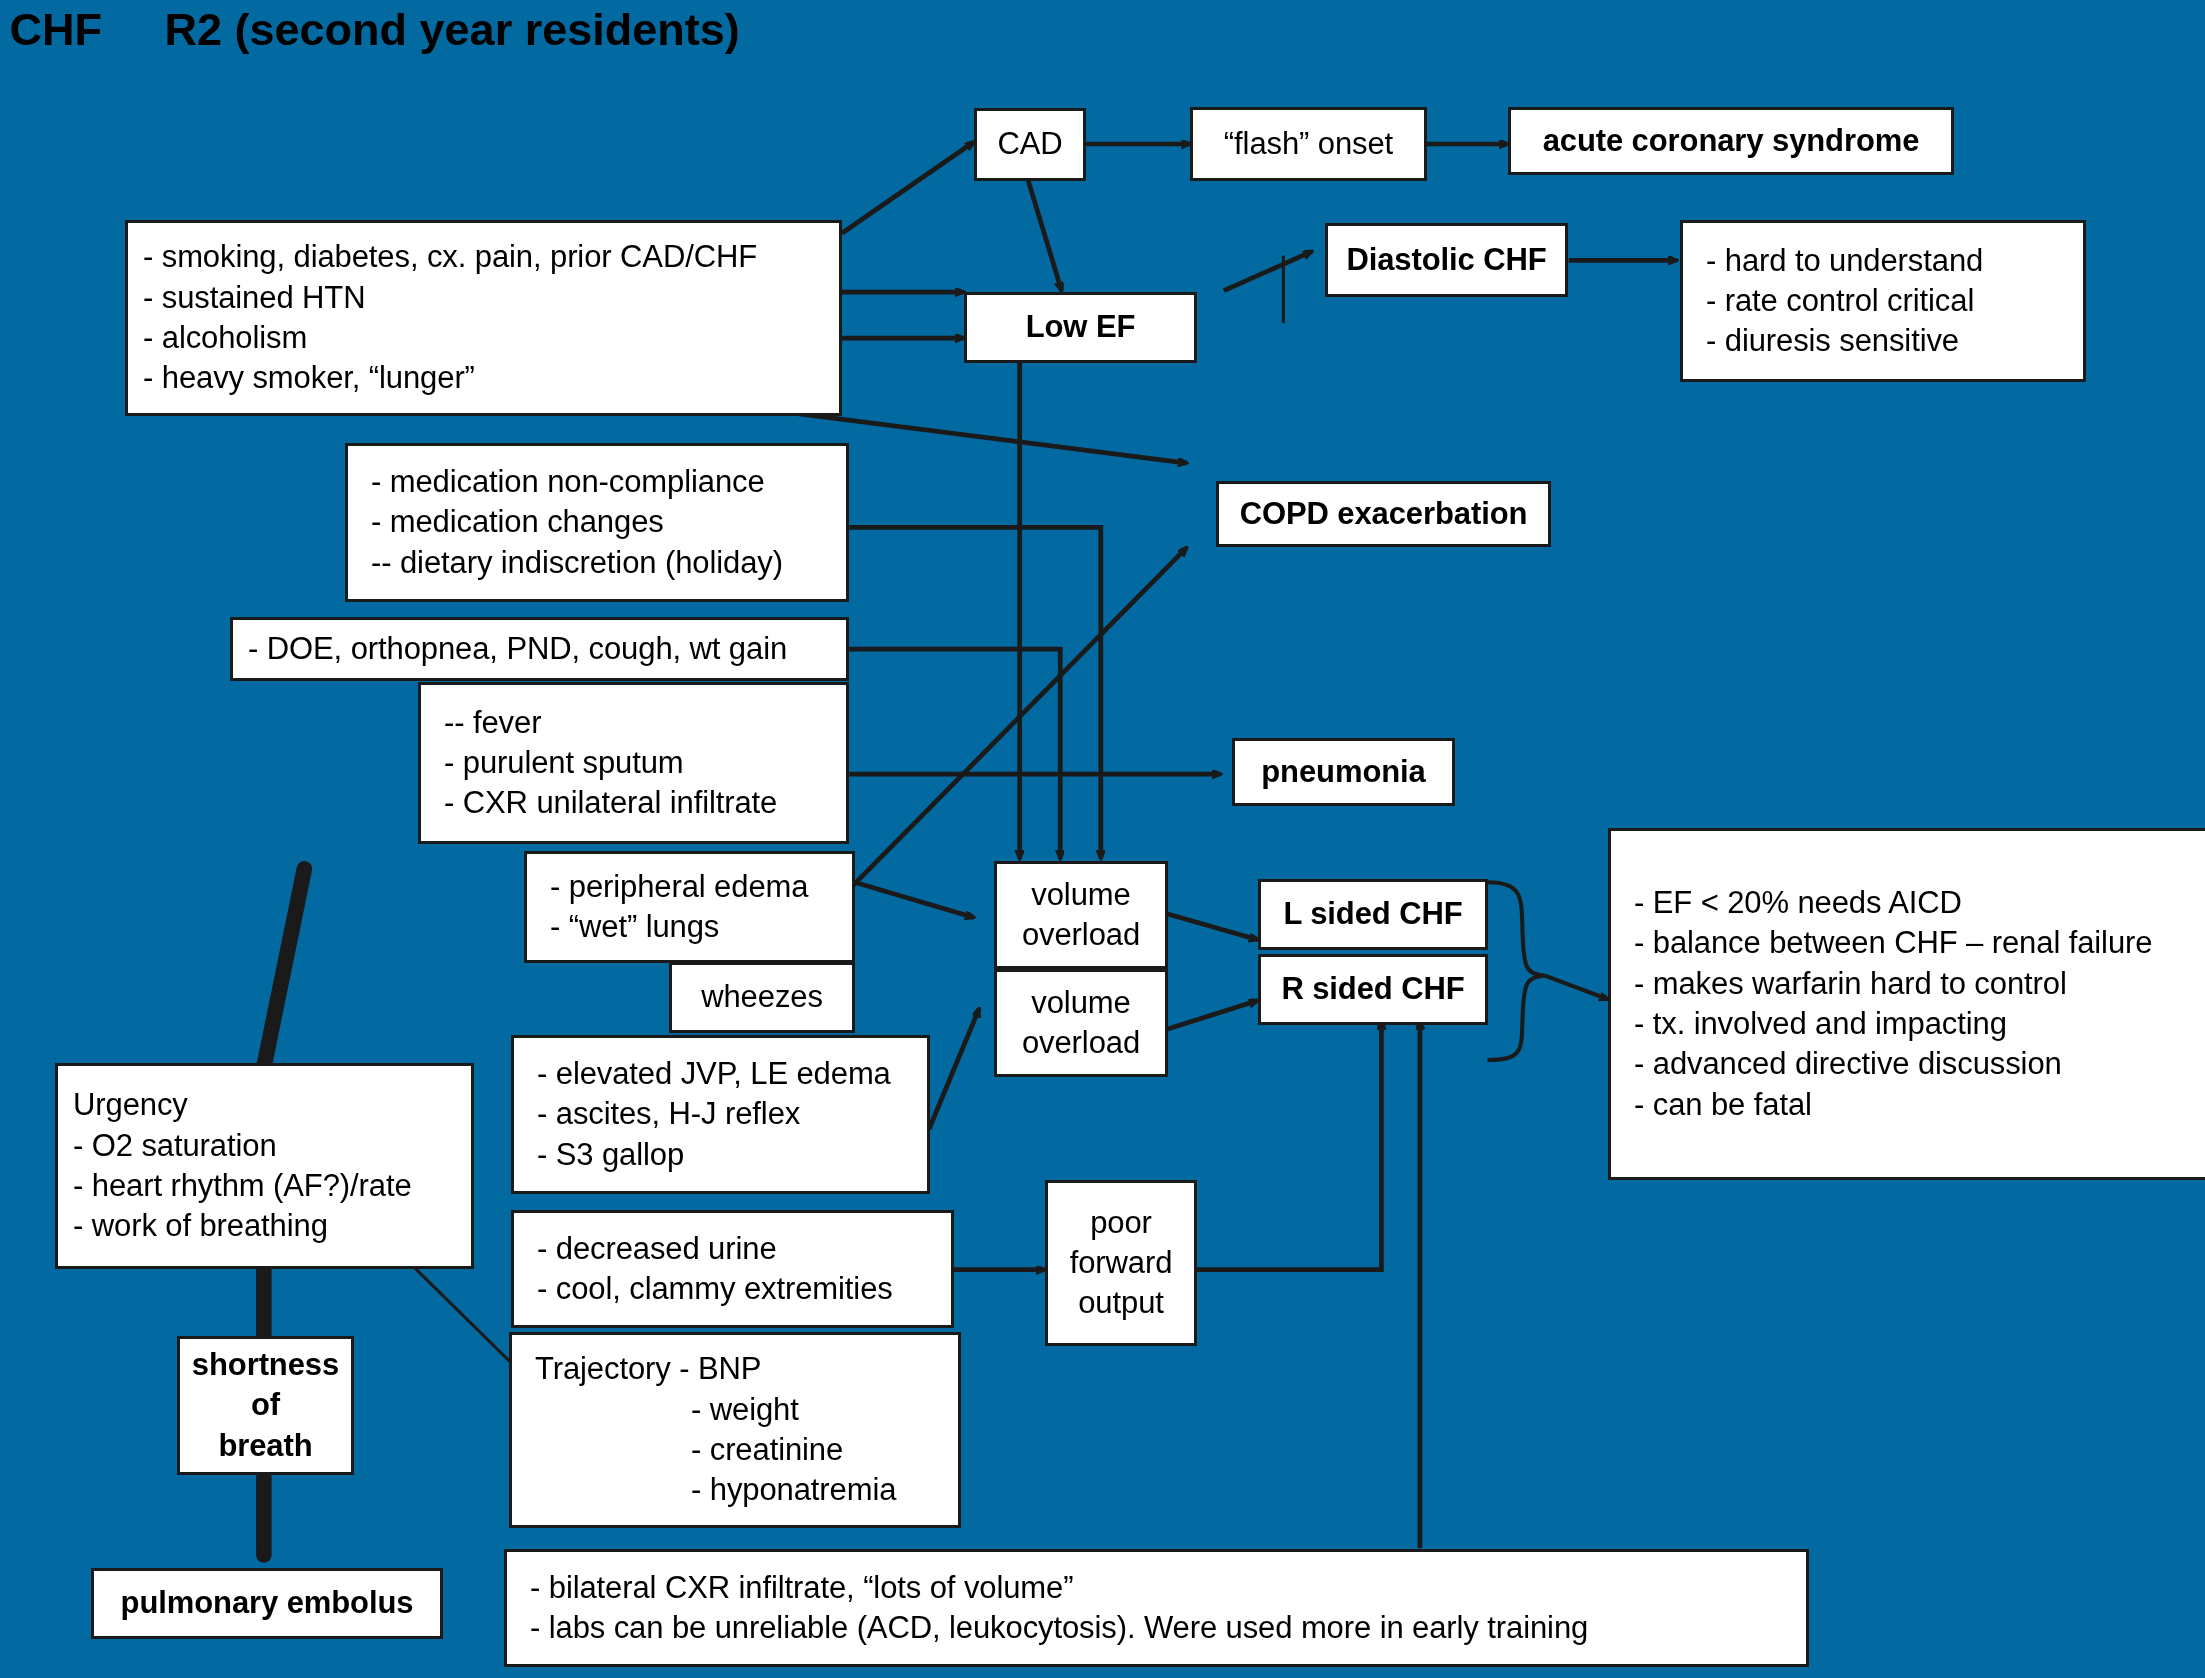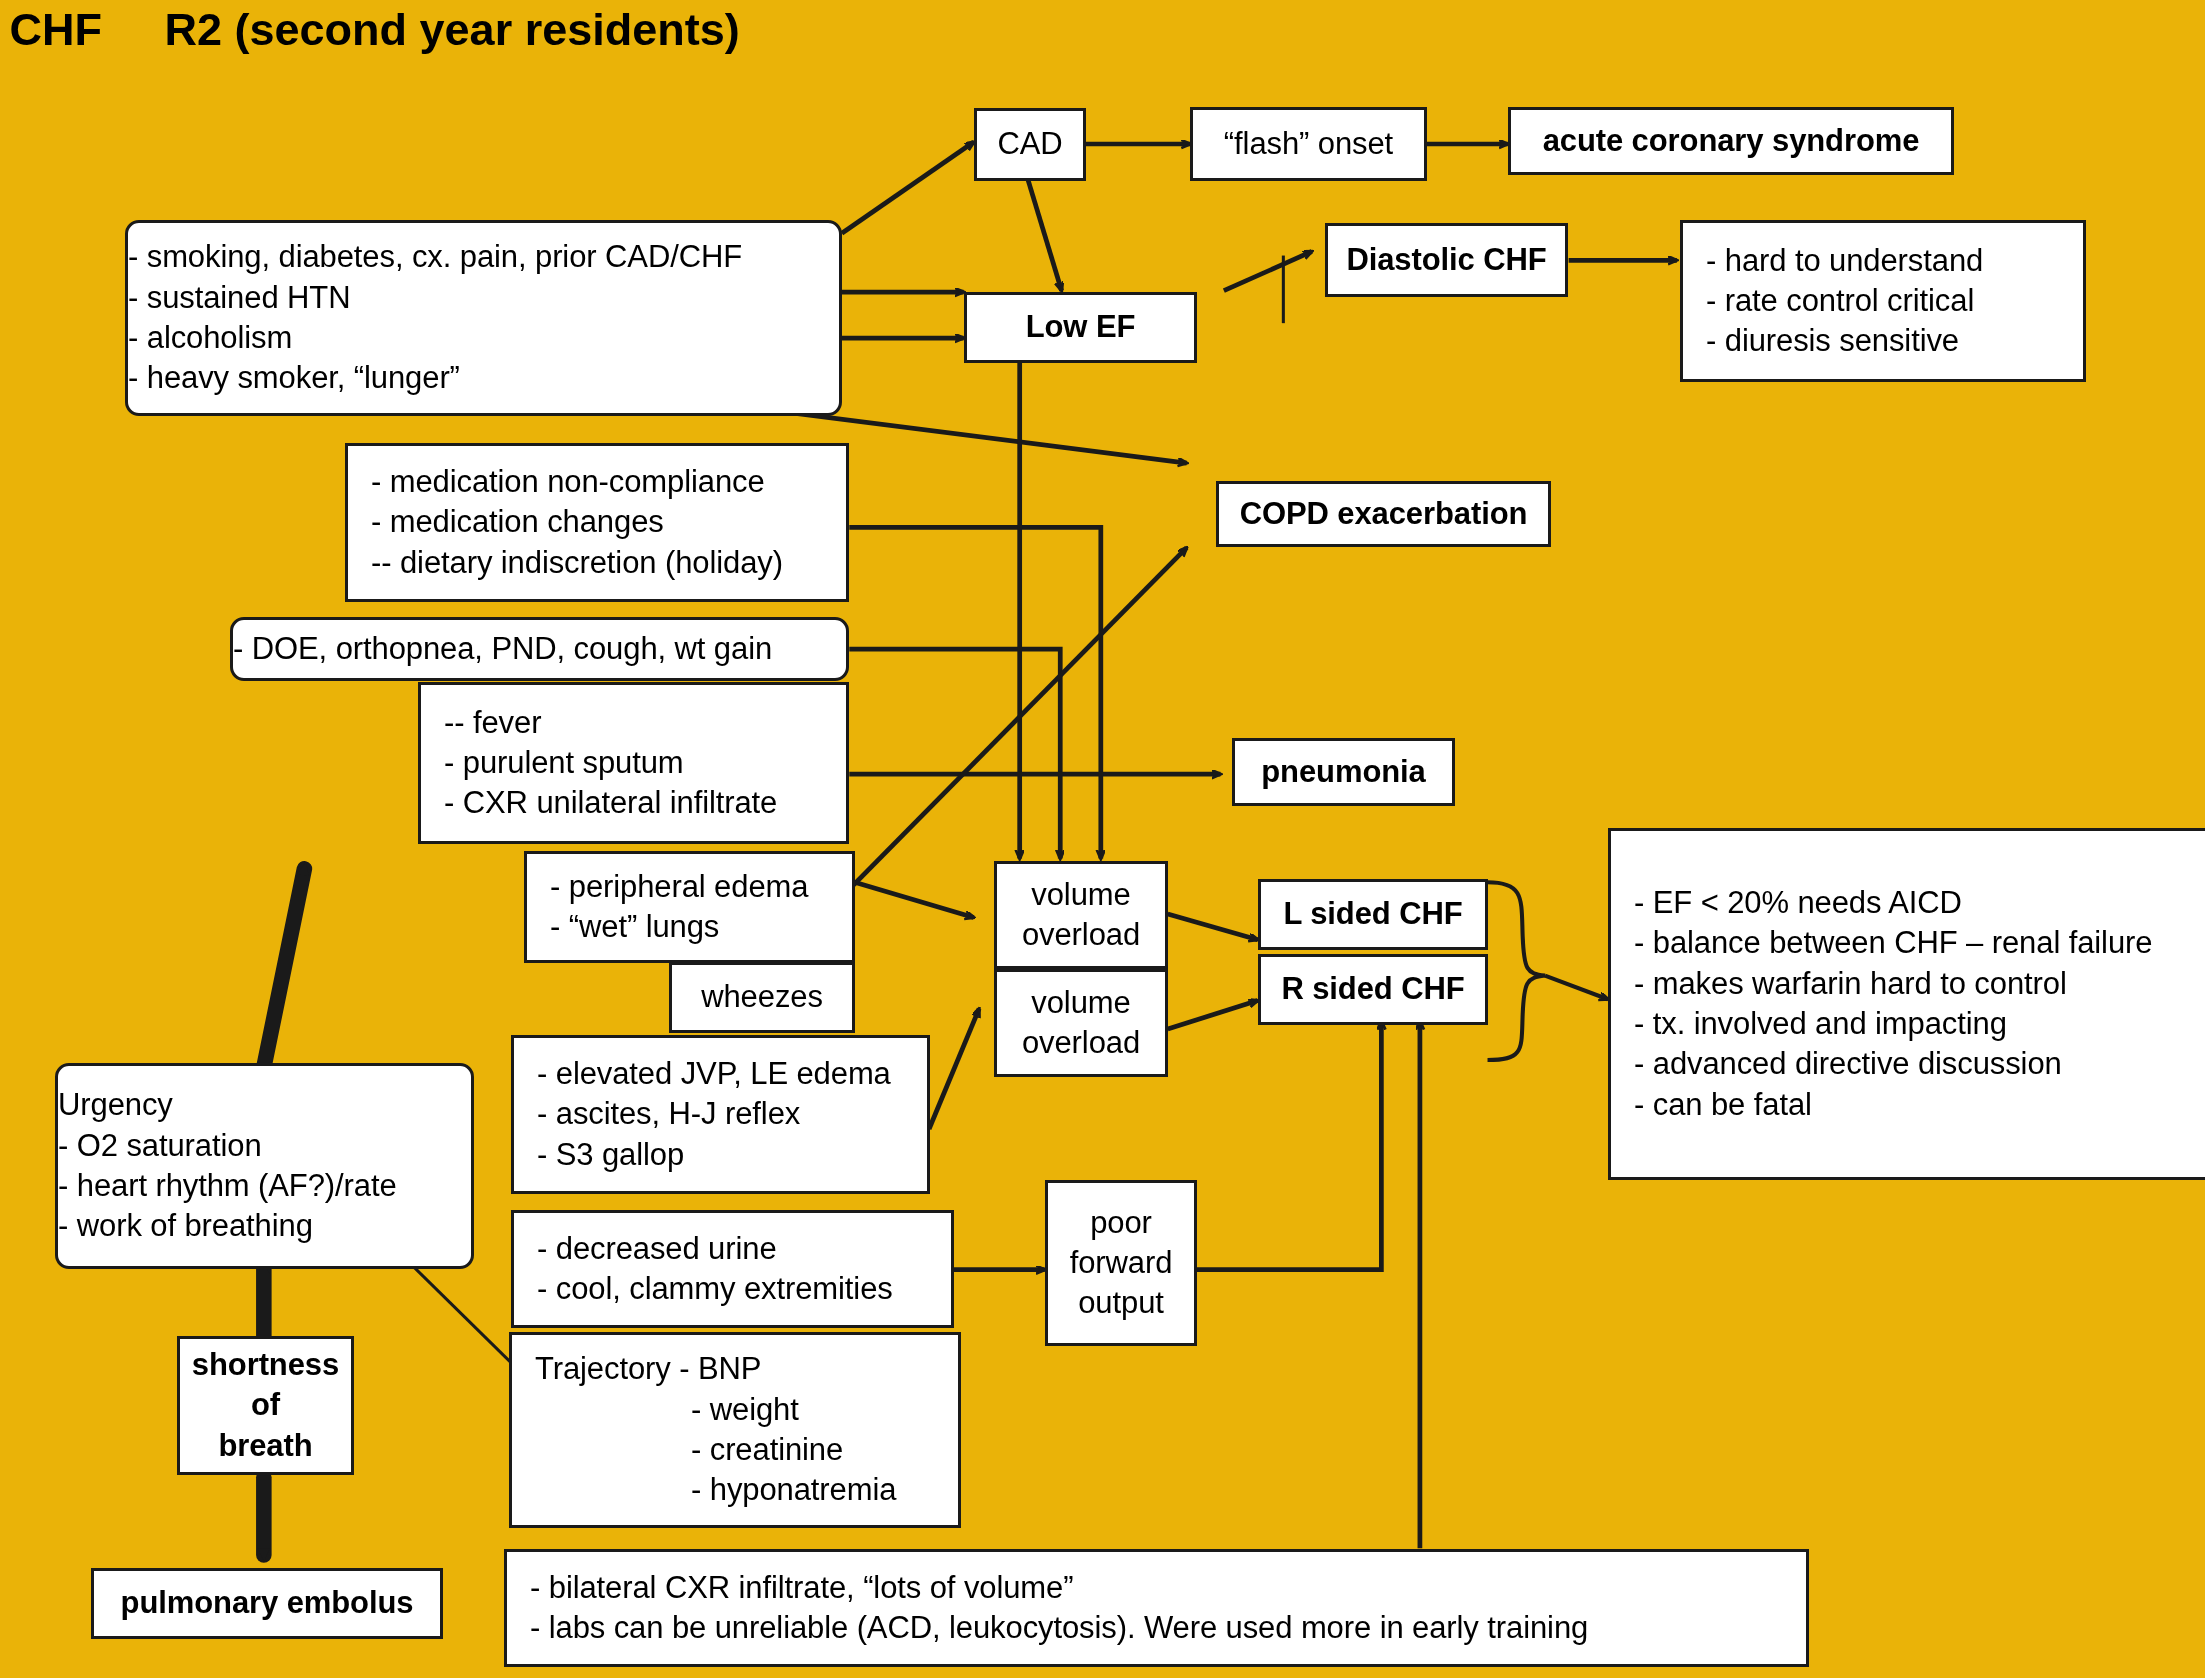--- a/index.html
+++ b/index.html
@@ -8,21 +8,21 @@
     background: #ffffff;
   }
   body {
     font-family: "Liberation Sans", sans-serif;
     color: #000000;
   }
   #canvas {
     position: relative;
     width: 2205px;
     height: 1678px;
-    background: #eab308;
+    background: #0369a1;
     overflow: hidden;
   }
   #wires {
     position: absolute;
     left: 0; top: 0;
     width: 2205px;
     height: 1678px;
     pointer-events: none;
   }
   .node {
@@ -34,21 +34,21 @@
     flex-direction: column;
     justify-content: center;
     font-size: 31px;
     line-height: 1.30;
     letter-spacing: -0.1px;
     z-index: 5;
   }
   .node.center { align-items: center; text-align: center; }
   .node.left   { align-items: flex-start; text-align: left; }
   .node.bold   { font-weight: bold; }
-  .pad-l  { padding-right: 9.5px; border-radius: 14px; }
+  .pad-l  { padding-left: 15px; padding-right: 9.5px; }
   .pad-lg { padding-left: 23px; padding-right: 21px; justify-content: center; }
   .line   { white-space: nowrap; }
   .wrapline { white-space: normal; }
   .title {
     position: absolute;
     font-weight: bold;
     font-size: 45px;
     letter-spacing: 0px;
     white-space: pre;
   }

